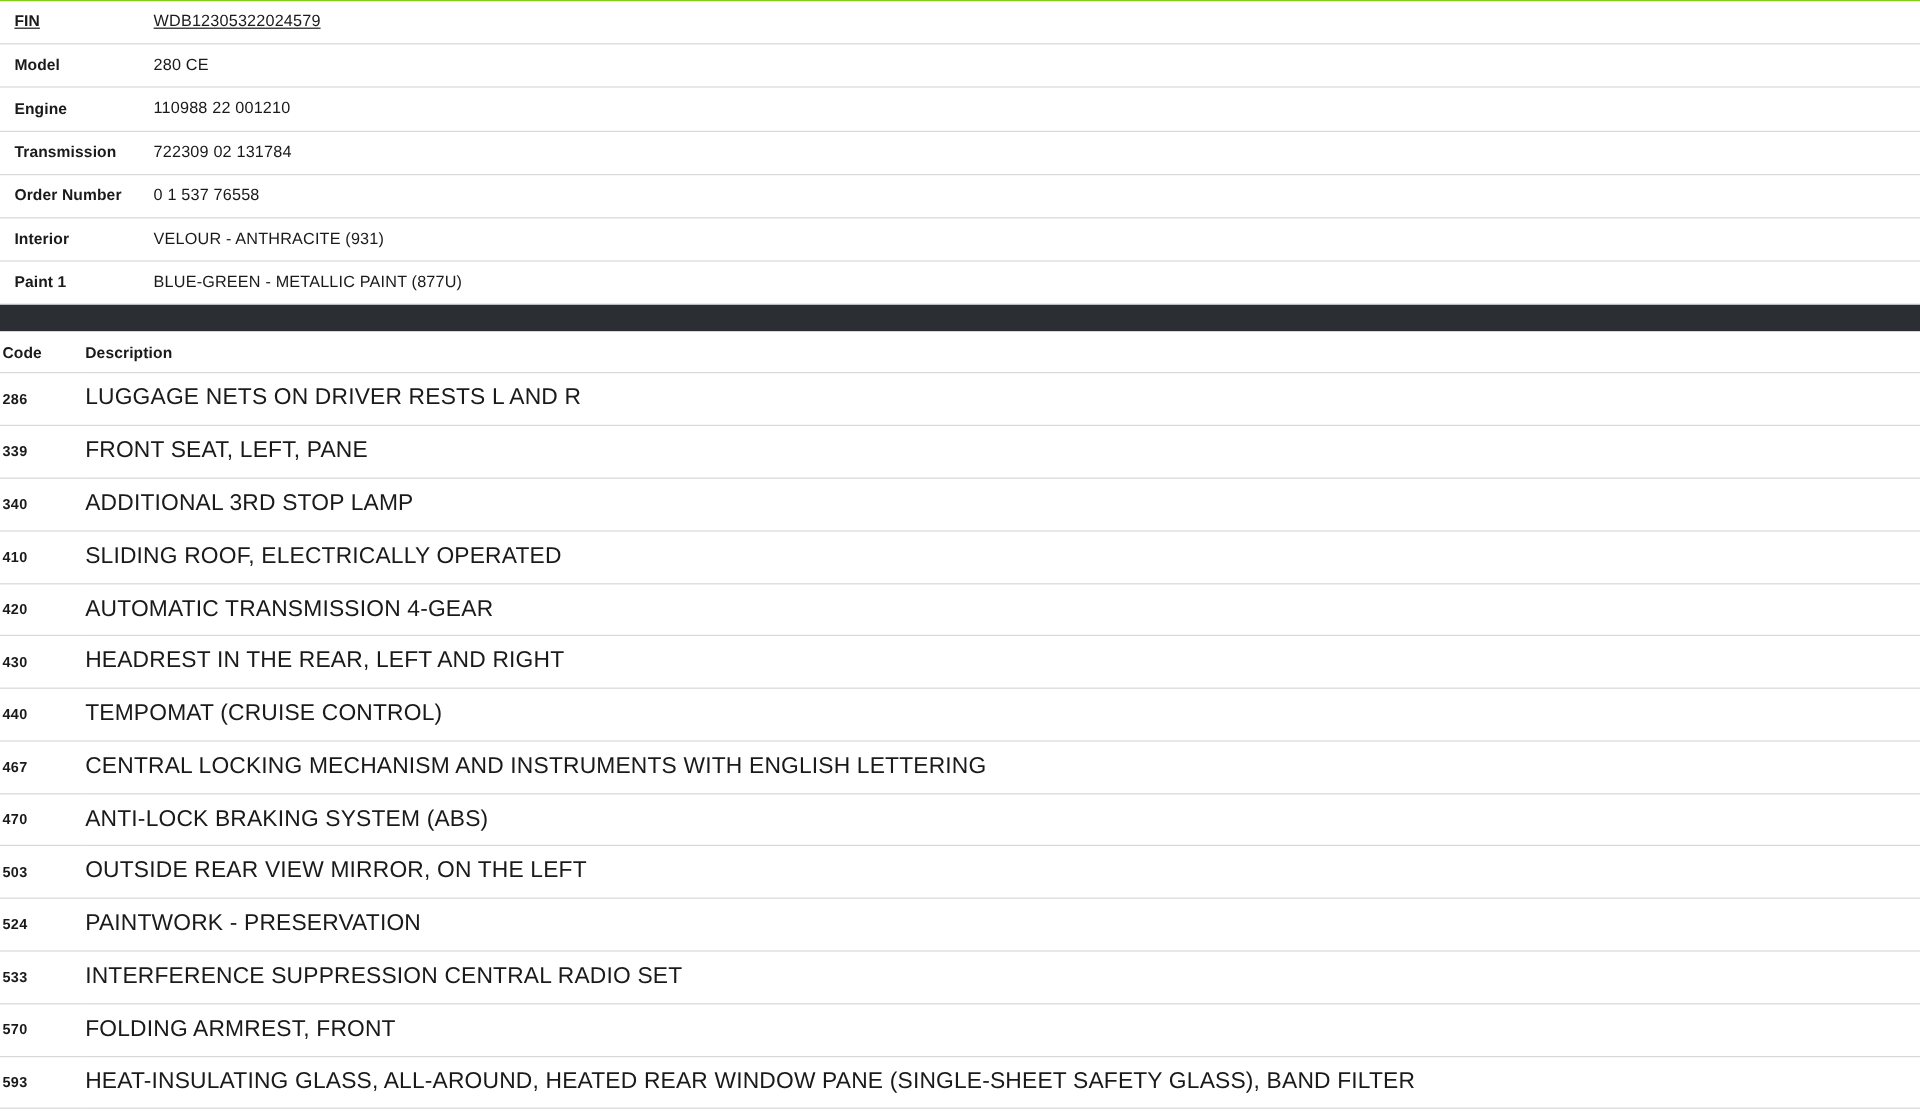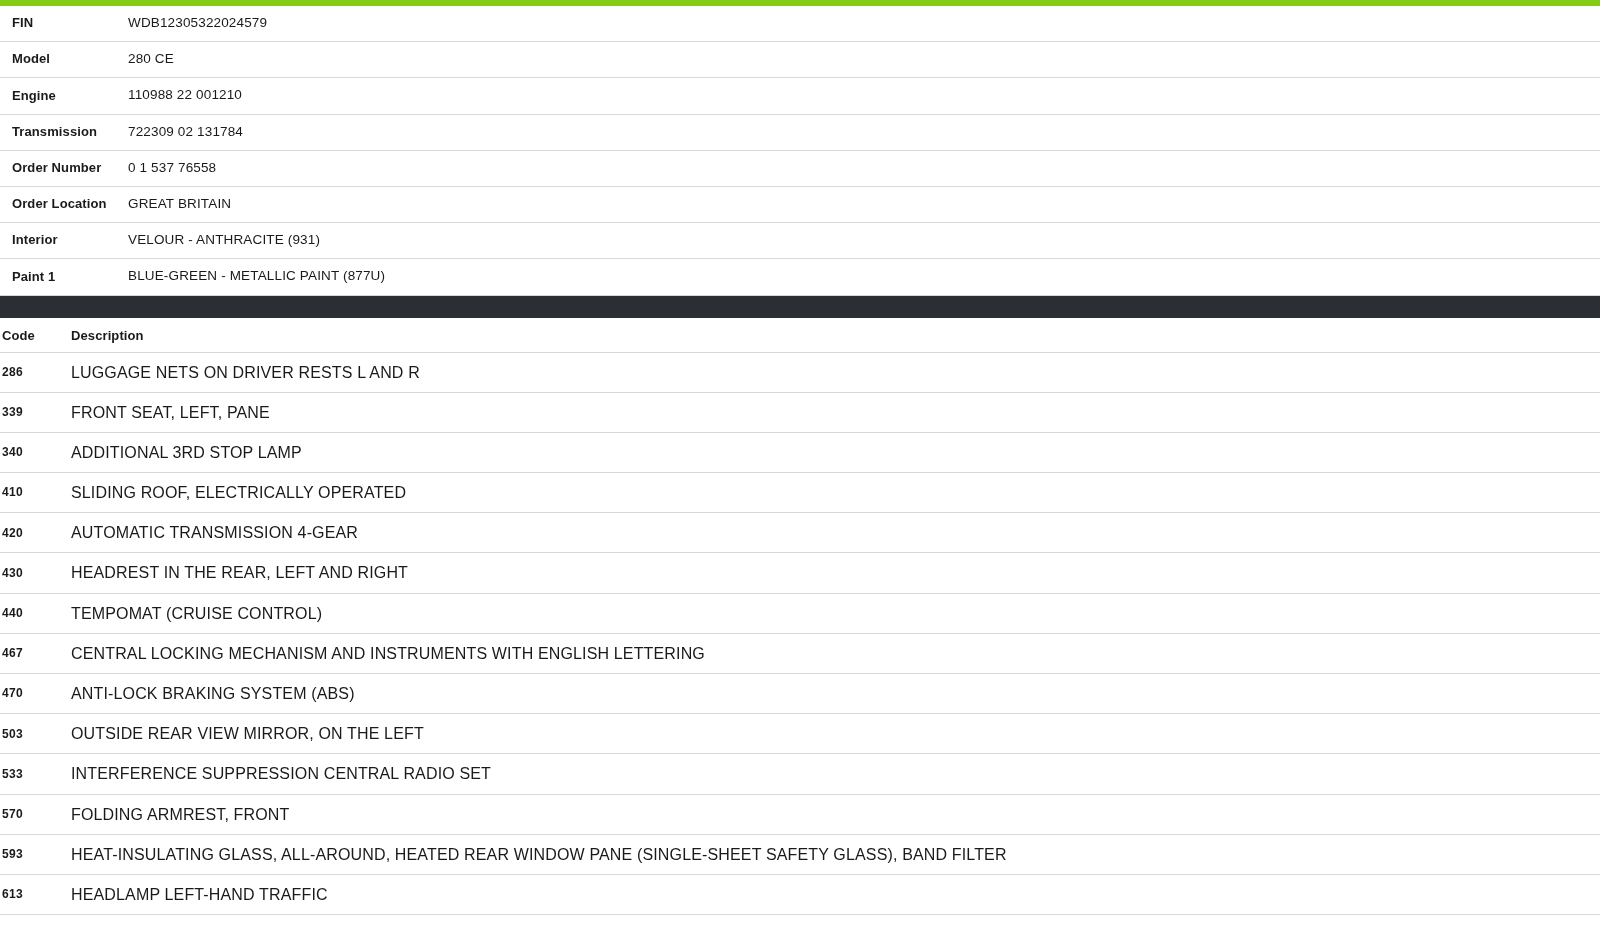--- a/index.html
+++ b/index.html
@@ -19,21 +19,22 @@
   
   .vehicle-table {
     width: 100%;
     border-collapse: collapse;
     table-layout: fixed;
   }
   .vehicle-table tr {
     border-bottom: 1px solid #d8d8d8;
   }
   .vehicle-table tr:first-child {
-    border-top: 6px solid #84cc16;
+    border-top: 1px solid #84cc16;
+    text-decoration: underline;
   }
   .vehicle-table td {
     padding: 9px 0 10px 0;
     vertical-align: middle;
     font-size: 13.5px;
     line-height: 1.2;
   }
   .vehicle-table td.label {
     width: 125px;
     padding-left: 12px;
@@ -75,21 +76,21 @@
     width: 68px;
     padding-left: 2px;
   }
   .codes-table th.desc-col,
   .codes-table td.desc-col {
     padding-left: 3px;
     margin-left: 44px;
   }
   .codes-table td {
     padding: 10px 0 10px 0;
-    font-size: 16px;
+    font-size: 19px;
     letter-spacing: 0.15px;
     line-height: 1.2;
     vertical-align: middle;
   }
   .codes-table td.code-col {
     font-weight: bold;
     font-size: 12px;
     letter-spacing: 0.3px;
   }
   .codes-table thead tr {
@@ -116,24 +117,20 @@
       </tr>
       <tr>
         <td class="label">Transmission</td>
         <td class="value">722309 02 131784</td>
       </tr>
       <tr>
         <td class="label">Order Number</td>
         <td class="value">0 1 537 76558</td>
       </tr>
       <tr>
-        <td class="label">Order Location</td>
-        <td class="value">GREAT BRITAIN</td>
-      </tr>
-      <tr>
         <td class="label">Interior</td>
         <td class="value">VELOUR - ANTHRACITE (931)</td>
       </tr>
       <tr>
         <td class="label">Paint 1</td>
         <td class="value">BLUE-GREEN - METALLIC PAINT (877U)</td>
       </tr>
     </tbody>
   </table>
 </div>
@@ -183,20 +180,24 @@
       </tr>
       <tr>
         <td class="code-col">470</td>
         <td class="desc-col">ANTI-LOCK BRAKING SYSTEM (ABS)</td>
       </tr>
       <tr>
         <td class="code-col">503</td>
         <td class="desc-col">OUTSIDE REAR VIEW MIRROR, ON THE LEFT</td>
       </tr>
       <tr>
+        <td class="code-col">524</td>
+        <td class="desc-col">PAINTWORK - PRESERVATION</td>
+      </tr>
+      <tr>
         <td class="code-col">533</td>
         <td class="desc-col">INTERFERENCE SUPPRESSION CENTRAL RADIO SET</td>
       </tr>
       <tr>
         <td class="code-col">570</td>
         <td class="desc-col">FOLDING ARMREST, FRONT</td>
       </tr>
       <tr>
         <td class="code-col">593</td>
         <td class="desc-col">HEAT-INSULATING GLASS, ALL-AROUND, HEATED REAR WINDOW PANE (SINGLE-SHEET SAFETY GLASS), BAND FILTER</td>

